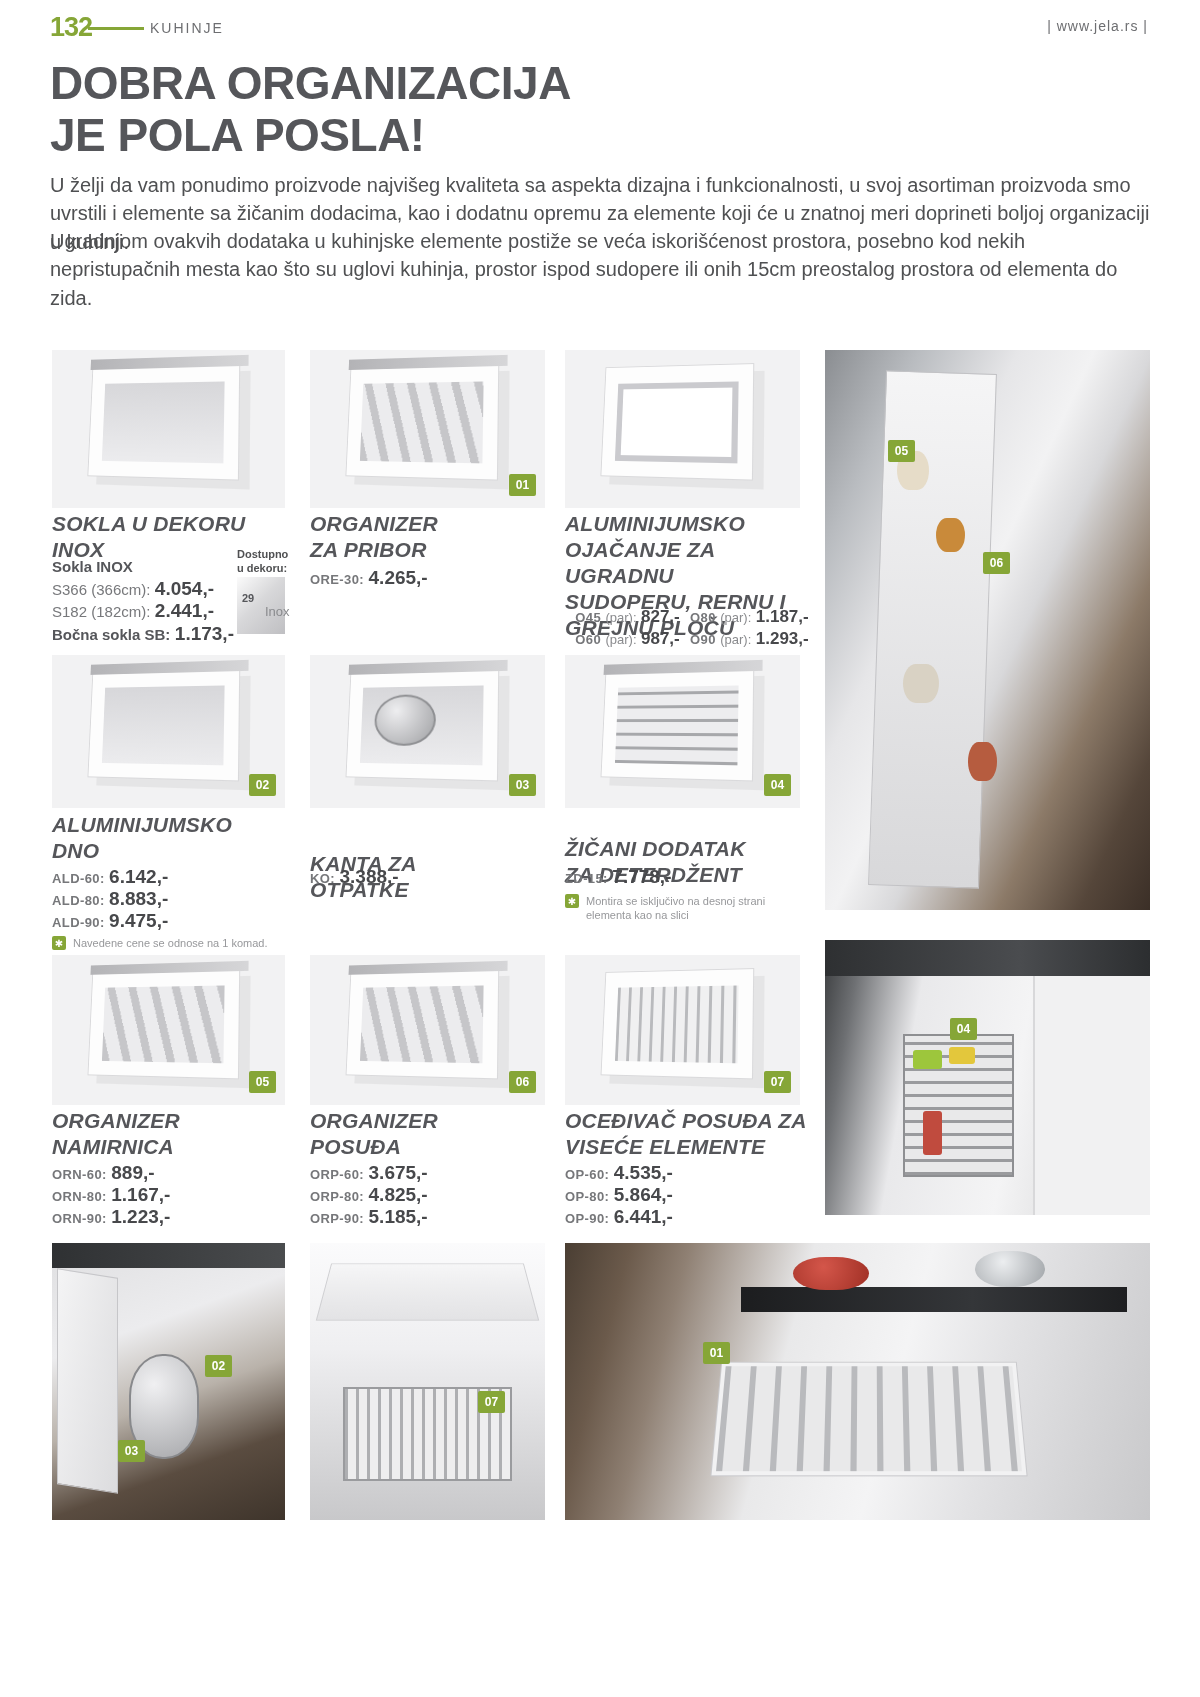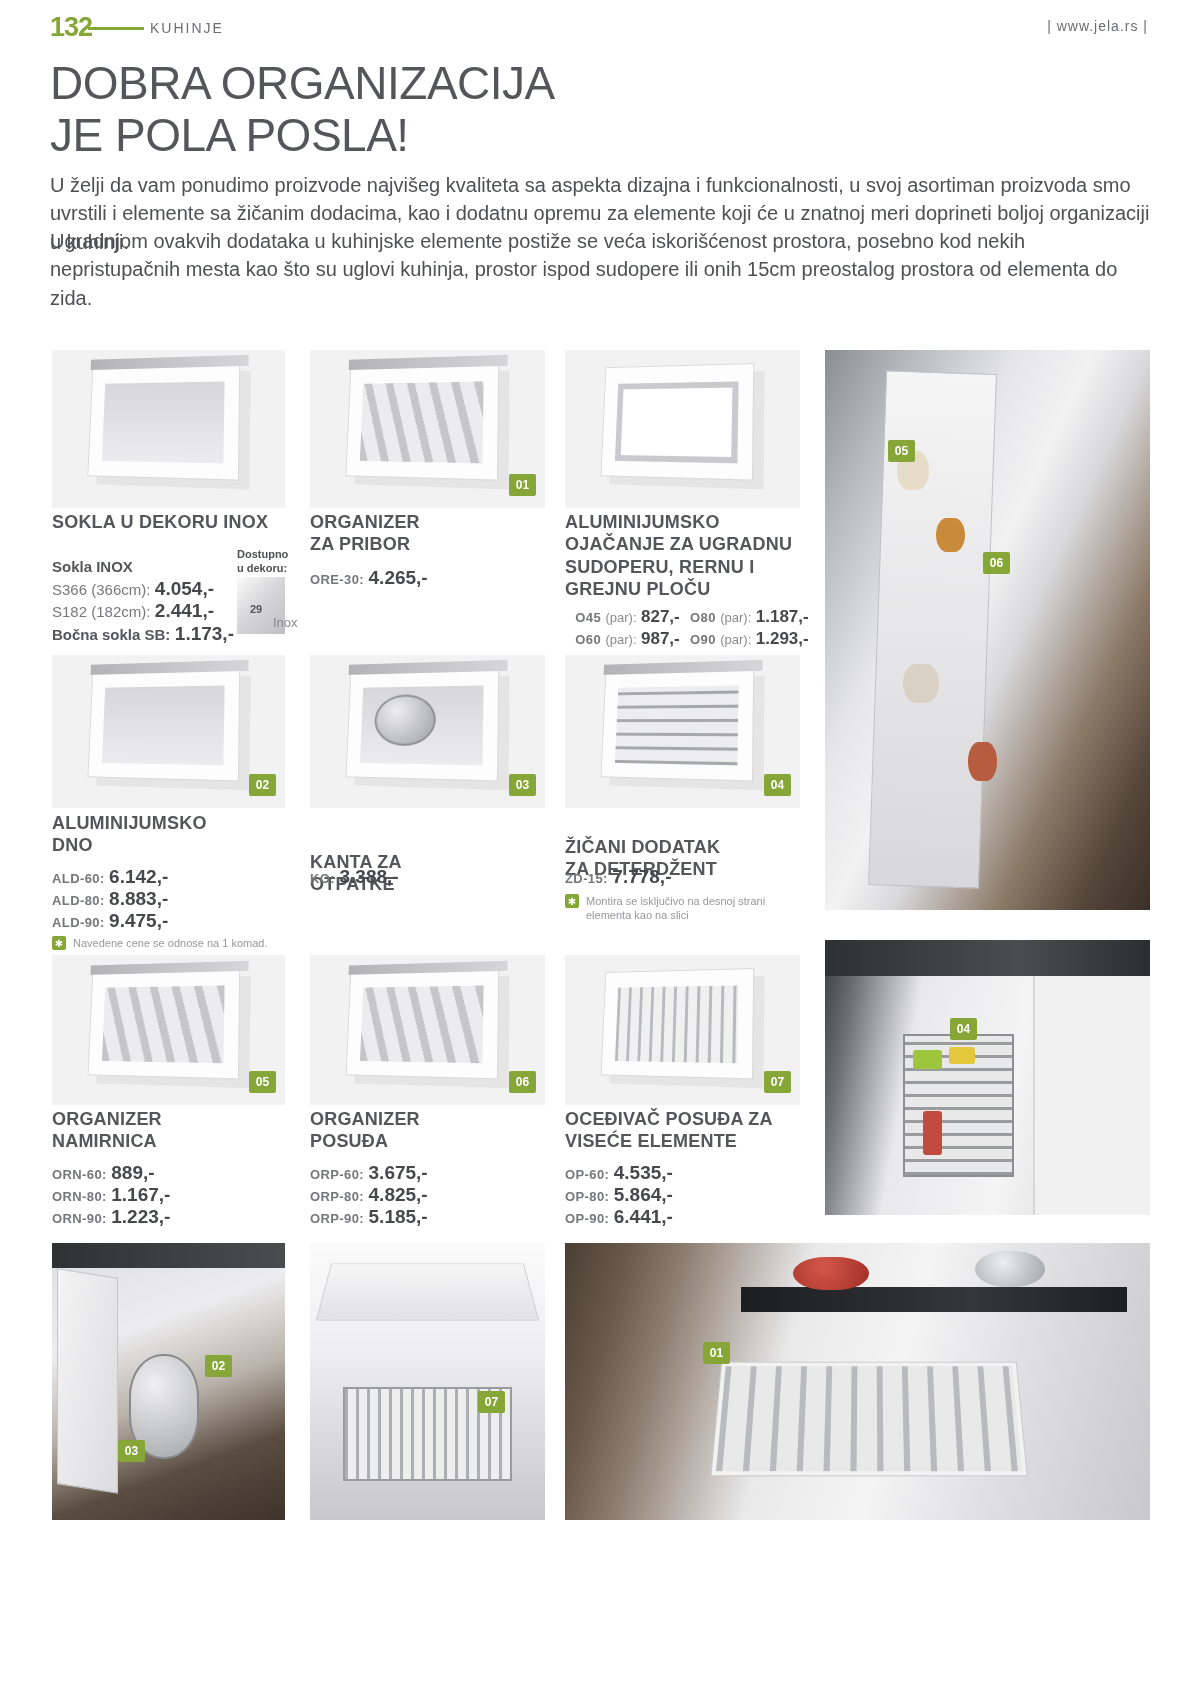--- a/index.html
+++ b/index.html
@@ -15,21 +15,21 @@
   .page{position:relative;width:1200px;height:1697px;background:#fff;overflow:hidden;margin:0 auto;border-radius:10px;}
   .abs{position:absolute;}
 
   
   .pagenum{left:50px;top:12px;font-size:27px;font-weight:700;color:var(--green);letter-spacing:-1px;}
   .numline{left:88px;top:27px;width:56px;height:3px;background:var(--green);}
   .section{left:150px;top:20px;font-size:14px;letter-spacing:2px;color:#6d6e71;}
   .website{right:52px;top:18px;font-size:14px;color:#6d6e71;letter-spacing:1px;}
 
   
-  .h1{left:50px;top:58px;width:760px;font-size:46px;line-height:1.12;font-weight:400;color:var(--ink);letter-spacing:-0.5px;white-space:pre-line;}
+  .h1{left:50px;top:58px;width:760px;font-size:46px;line-height:1.12;font-weight:700;color:var(--ink);letter-spacing:-0.5px;white-space:pre-line;}
   .para{left:50px;width:1102px;font-size:20px;line-height:1.42;color:#4f5052;}
   .p1{top:171px;}
   .p2{top:227px;}
 
   
   .tile{background:var(--tile);}
   .art{position:absolute;left:14%;top:9%;width:66%;height:72%;background:#fdfdfd;border:1px solid #d9d9db;
        box-shadow:10px 8px 0 rgba(0,0,0,0.05);transform:perspective(500px) rotateY(-14deg) rotateX(7deg);}
   .art .inner{position:absolute;left:9%;right:9%;top:15%;bottom:13%;background:linear-gradient(180deg,#d7d7da,#ececee);}
   .art .topbar{position:absolute;left:-2%;top:-8%;width:108%;height:10%;background:linear-gradient(90deg,#b3b3b6,#d6d6d8);}
@@ -37,40 +37,40 @@
   .frame .inner{background:#fff;border:6px solid #cacace;}
   .bin .circle{position:absolute;left:18%;top:22%;width:42%;height:48%;border-radius:50%;
        background:radial-gradient(circle at 35% 30%,#eeeef0,#9fa0a3);border:2px solid #8e8f92;}
   .wire .inner{background:repeating-linear-gradient(0deg,#a7a8ab 0 3px,#ededef 3px 14px);}
   .rack .inner{background:repeating-linear-gradient(90deg,#b9babd 0 3px,#f0f0f1 3px 12px);}
 
   .badge{position:absolute;width:27px;height:22px;background:var(--green);color:#fff;font-size:12px;font-weight:700;
          display:flex;align-items:center;justify-content:center;border-radius:2px;}
   .badge.br{right:9px;bottom:12px;}
 
-  .ptitle{font-size:18px;font-weight:700;color:var(--ink);line-height:1.24;white-space:pre-line;letter-spacing:0.2px;}
+  .ptitle{font-size:21px;font-weight:700;color:var(--ink);line-height:1.24;white-space:pre-line;letter-spacing:0.2px;font-style:italic;}
   .pline{white-space:nowrap;line-height:1.35;}
   .pcode{font-size:13px;font-weight:700;color:#76777a;letter-spacing:0.4px;}
   .pnote{font-size:13px;color:#8a8b8e;}
   .pval{font-size:19px;font-weight:700;color:var(--ink2);}
   .plabel{font-size:15px;color:#77787b;text-align:right;}
   .pboldlabel{font-size:15px;font-weight:700;color:var(--ink);}
   .subtitle{font-size:15px;font-weight:700;color:var(--ink);}
 
   .pgrid{display:grid;grid-auto-flow:column;grid-template-rows:repeat(2,22px);grid-template-columns:125px auto;}
   .pgrid .pval{font-size:17px;}
 
   .fnote{display:flex;gap:7px;align-items:flex-start;font-size:11px;color:var(--grey2);line-height:1.3;}
   .fnote .ast{flex:0 0 auto;width:14px;height:14px;background:var(--green);color:#fff;border-radius:2px;
               font-size:10px;display:flex;align-items:center;justify-content:center;}
 
   
   .swatch-head{font-size:11px;font-weight:700;color:#4f5052;line-height:1.25;white-space:pre-line;}
   .swatch-box{width:48px;height:57px;background:linear-gradient(135deg,#fbfbfb 0%,#d8d8da 45%,#bfbfc2 100%);
-              padding:4px 13px;display:flex;flex-direction:column;justify-content:flex-end;}
+              padding:4px 5px;display:flex;flex-direction:column;justify-content:center;}
   .swatch-code{font-size:11px;font-weight:700;color:#55565a;}
   .swatch-name{font-size:13px;color:#8a8b8e;margin-left:23px;}
 
   
   .photo{overflow:hidden;}
   .photo-top-right{background:linear-gradient(115deg,#8a8d91 0%,#b9bcc0 16%,#e6e6e8 33%,#f2f2f3 46%,#d8d8da 56%,#8c7a68 74%,#55463a 88%,#3b2f27 100%);}
   .pullout{position:absolute;left:16%;top:4%;width:34%;height:92%;background:linear-gradient(180deg,#f5f5f6,#d8d8da);
            border:1px solid #c2c2c5;transform:rotate(2deg);}
   .jar{position:absolute;border-radius:40%/55%;}
   .photo-mid-right{background:linear-gradient(100deg,#3a3c3e 0%,#6e7073 10%,#e9e9eb 28%,#f4f4f5 58%,#dededf 80%,#cfcfd1 100%);}

